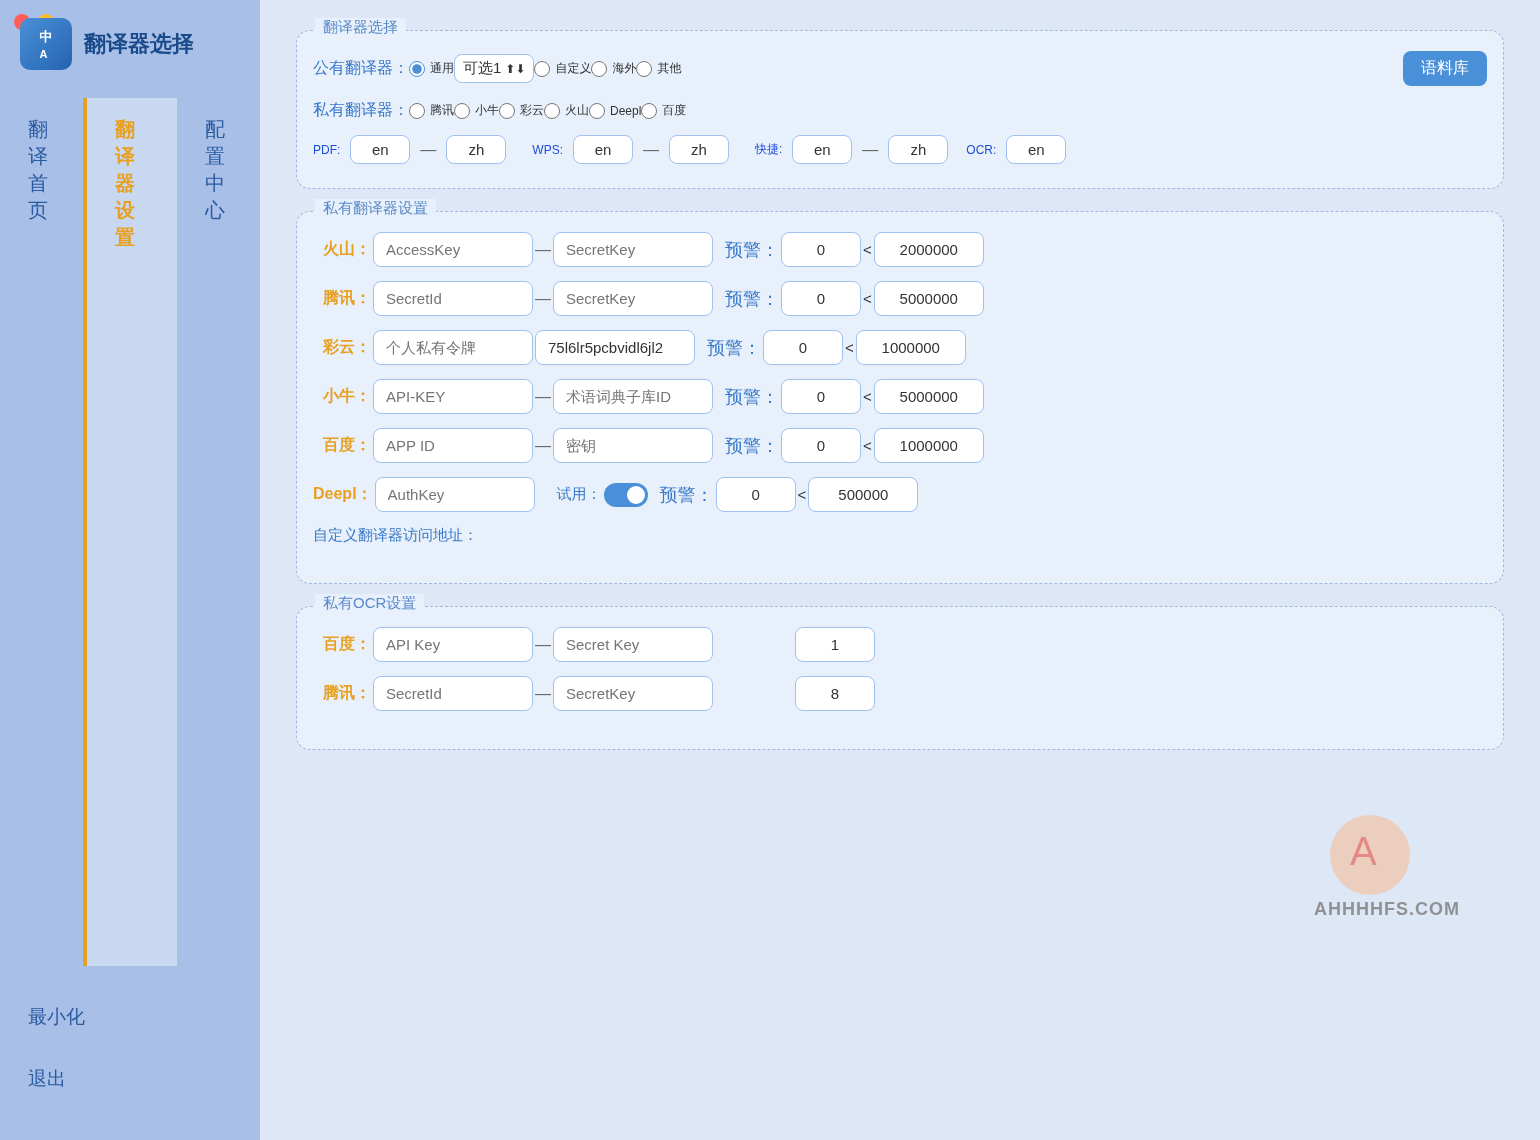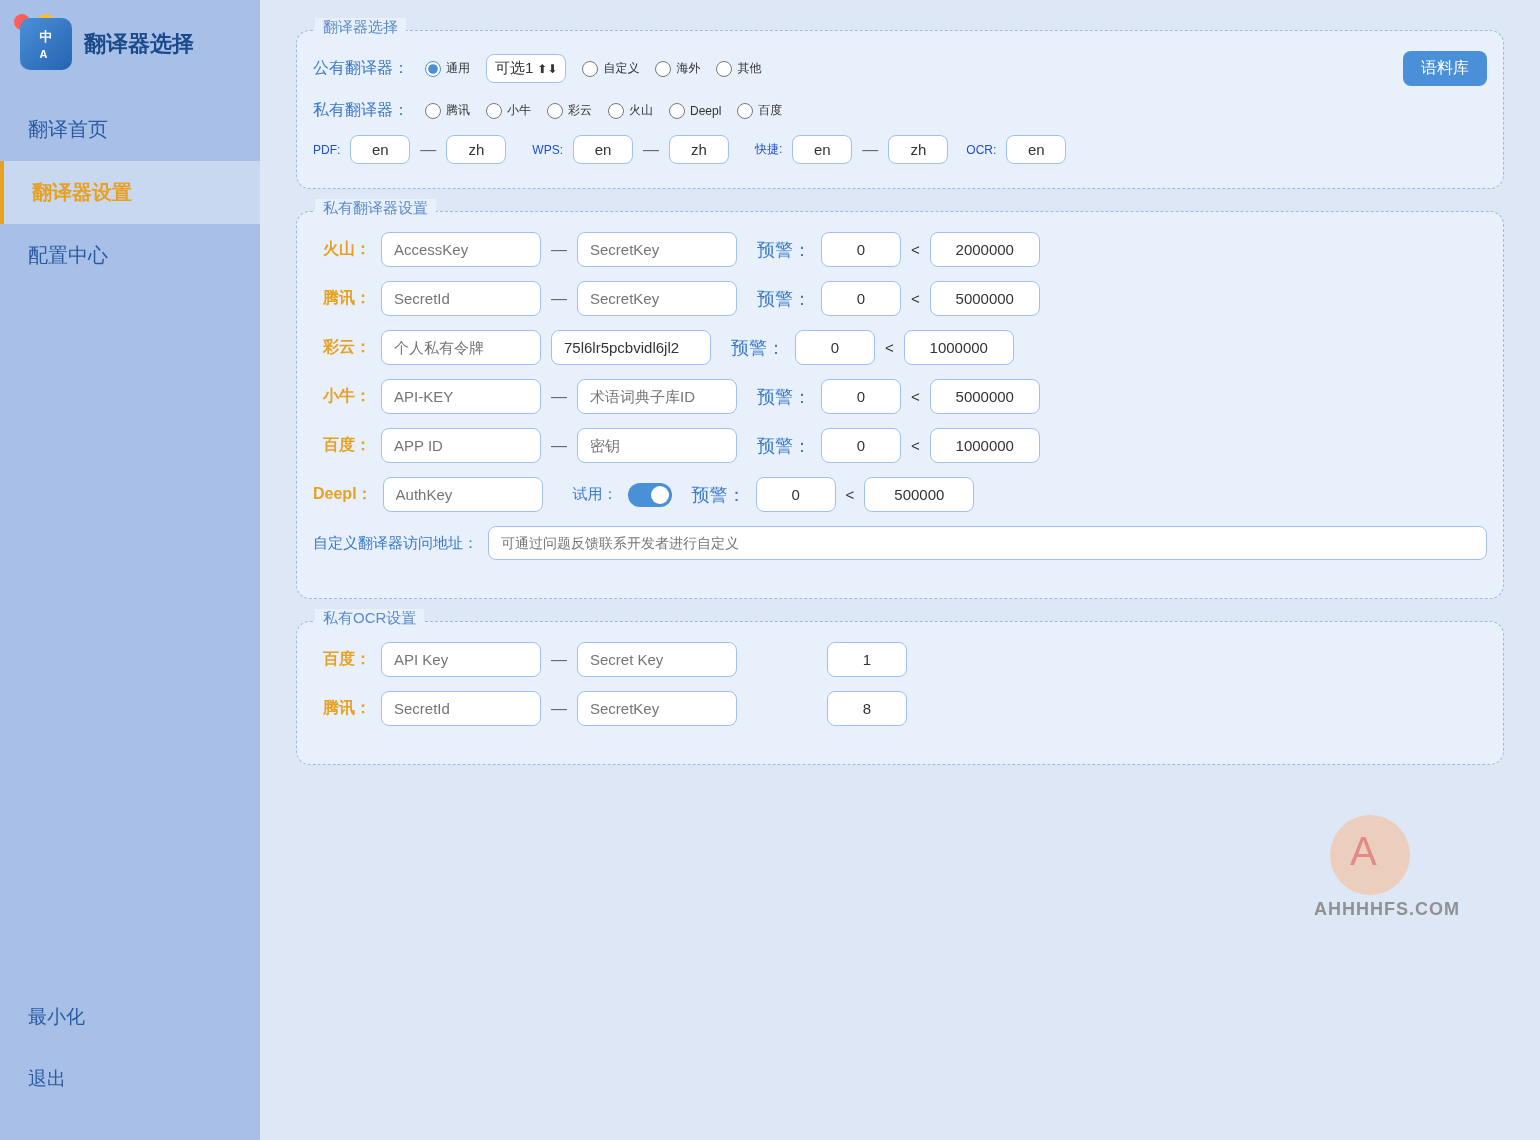--- a/index.html
+++ b/index.html
@@ -40,21 +40,21 @@
       font-weight: bold;
       position: relative;
     }
     .logo-text {
       color: #1a4a8a;
       font-size: 22px;
       font-weight: 600;
     }
     .sidebar-nav {
       display: flex;
-      flex-direction: column;
+      flex-direction: row;
       flex: 1;
       padding-top: 10px;
     }
     .sidebar-item {
       padding: 18px 28px;
       font-size: 20px;
       color: #2a5a9f;
       cursor: pointer;
       transition: background 0.15s;
     }
@@ -112,21 +112,20 @@
       padding: 0 8px;
       font-size: 15px;
       color: #5a8ac8;
       font-weight: 500;
     }
 
     
     .translator-row {
       display: flex;
       align-items: center;
-      gap: 16px;
       margin-bottom: 14px;
       flex-wrap: wrap;
     }
     .row-label {
       color: #3a7ac8;
       font-size: 16px;
       font-weight: 500;
       min-width: 90px;
     }
     .radio-item {
@@ -191,21 +190,21 @@
     }
     .dash {
       color: #666;
       font-size: 16px;
     }
 
     
     .settings-row {
       display: flex;
       align-items: center;
-      gap: 10px;
+      gap: 2px;
       margin-bottom: 14px;
     }
     .settings-label {
       color: #e8a020;
       font-size: 16px;
       font-weight: 600;
       min-width: 58px;
       text-align: right;
     }
     .text-input {
@@ -476,21 +475,20 @@
       <span class="trial-label" style="margin-left:20px;">试用：</span>
       <div class="toggle-switch"></div>
       <span class="warn-label">预警：</span>
       <input class="warn-input" type="text" value="0" style="">
       <span class="lt-sign">&lt;</span>
       <input class="limit-input" type="text" value="500000" style="">
     </div>
 
     <div class="settings-row">
       <span class="custom-label">自定义翻译器访问地址：</span>
-      <input class="custom-url-input" type="text" placeholder="可通过问题反馈联系开发者进行自定义" style="">
     </div>
   </div>
 
   <div class="section">
     <span class="section-title">私有OCR设置</span>
 
     <div class="settings-row">
       <span class="settings-label">百度：</span>
       <input class="text-input" type="text" placeholder="API Key" style="">
       <span class="dash">—</span>

